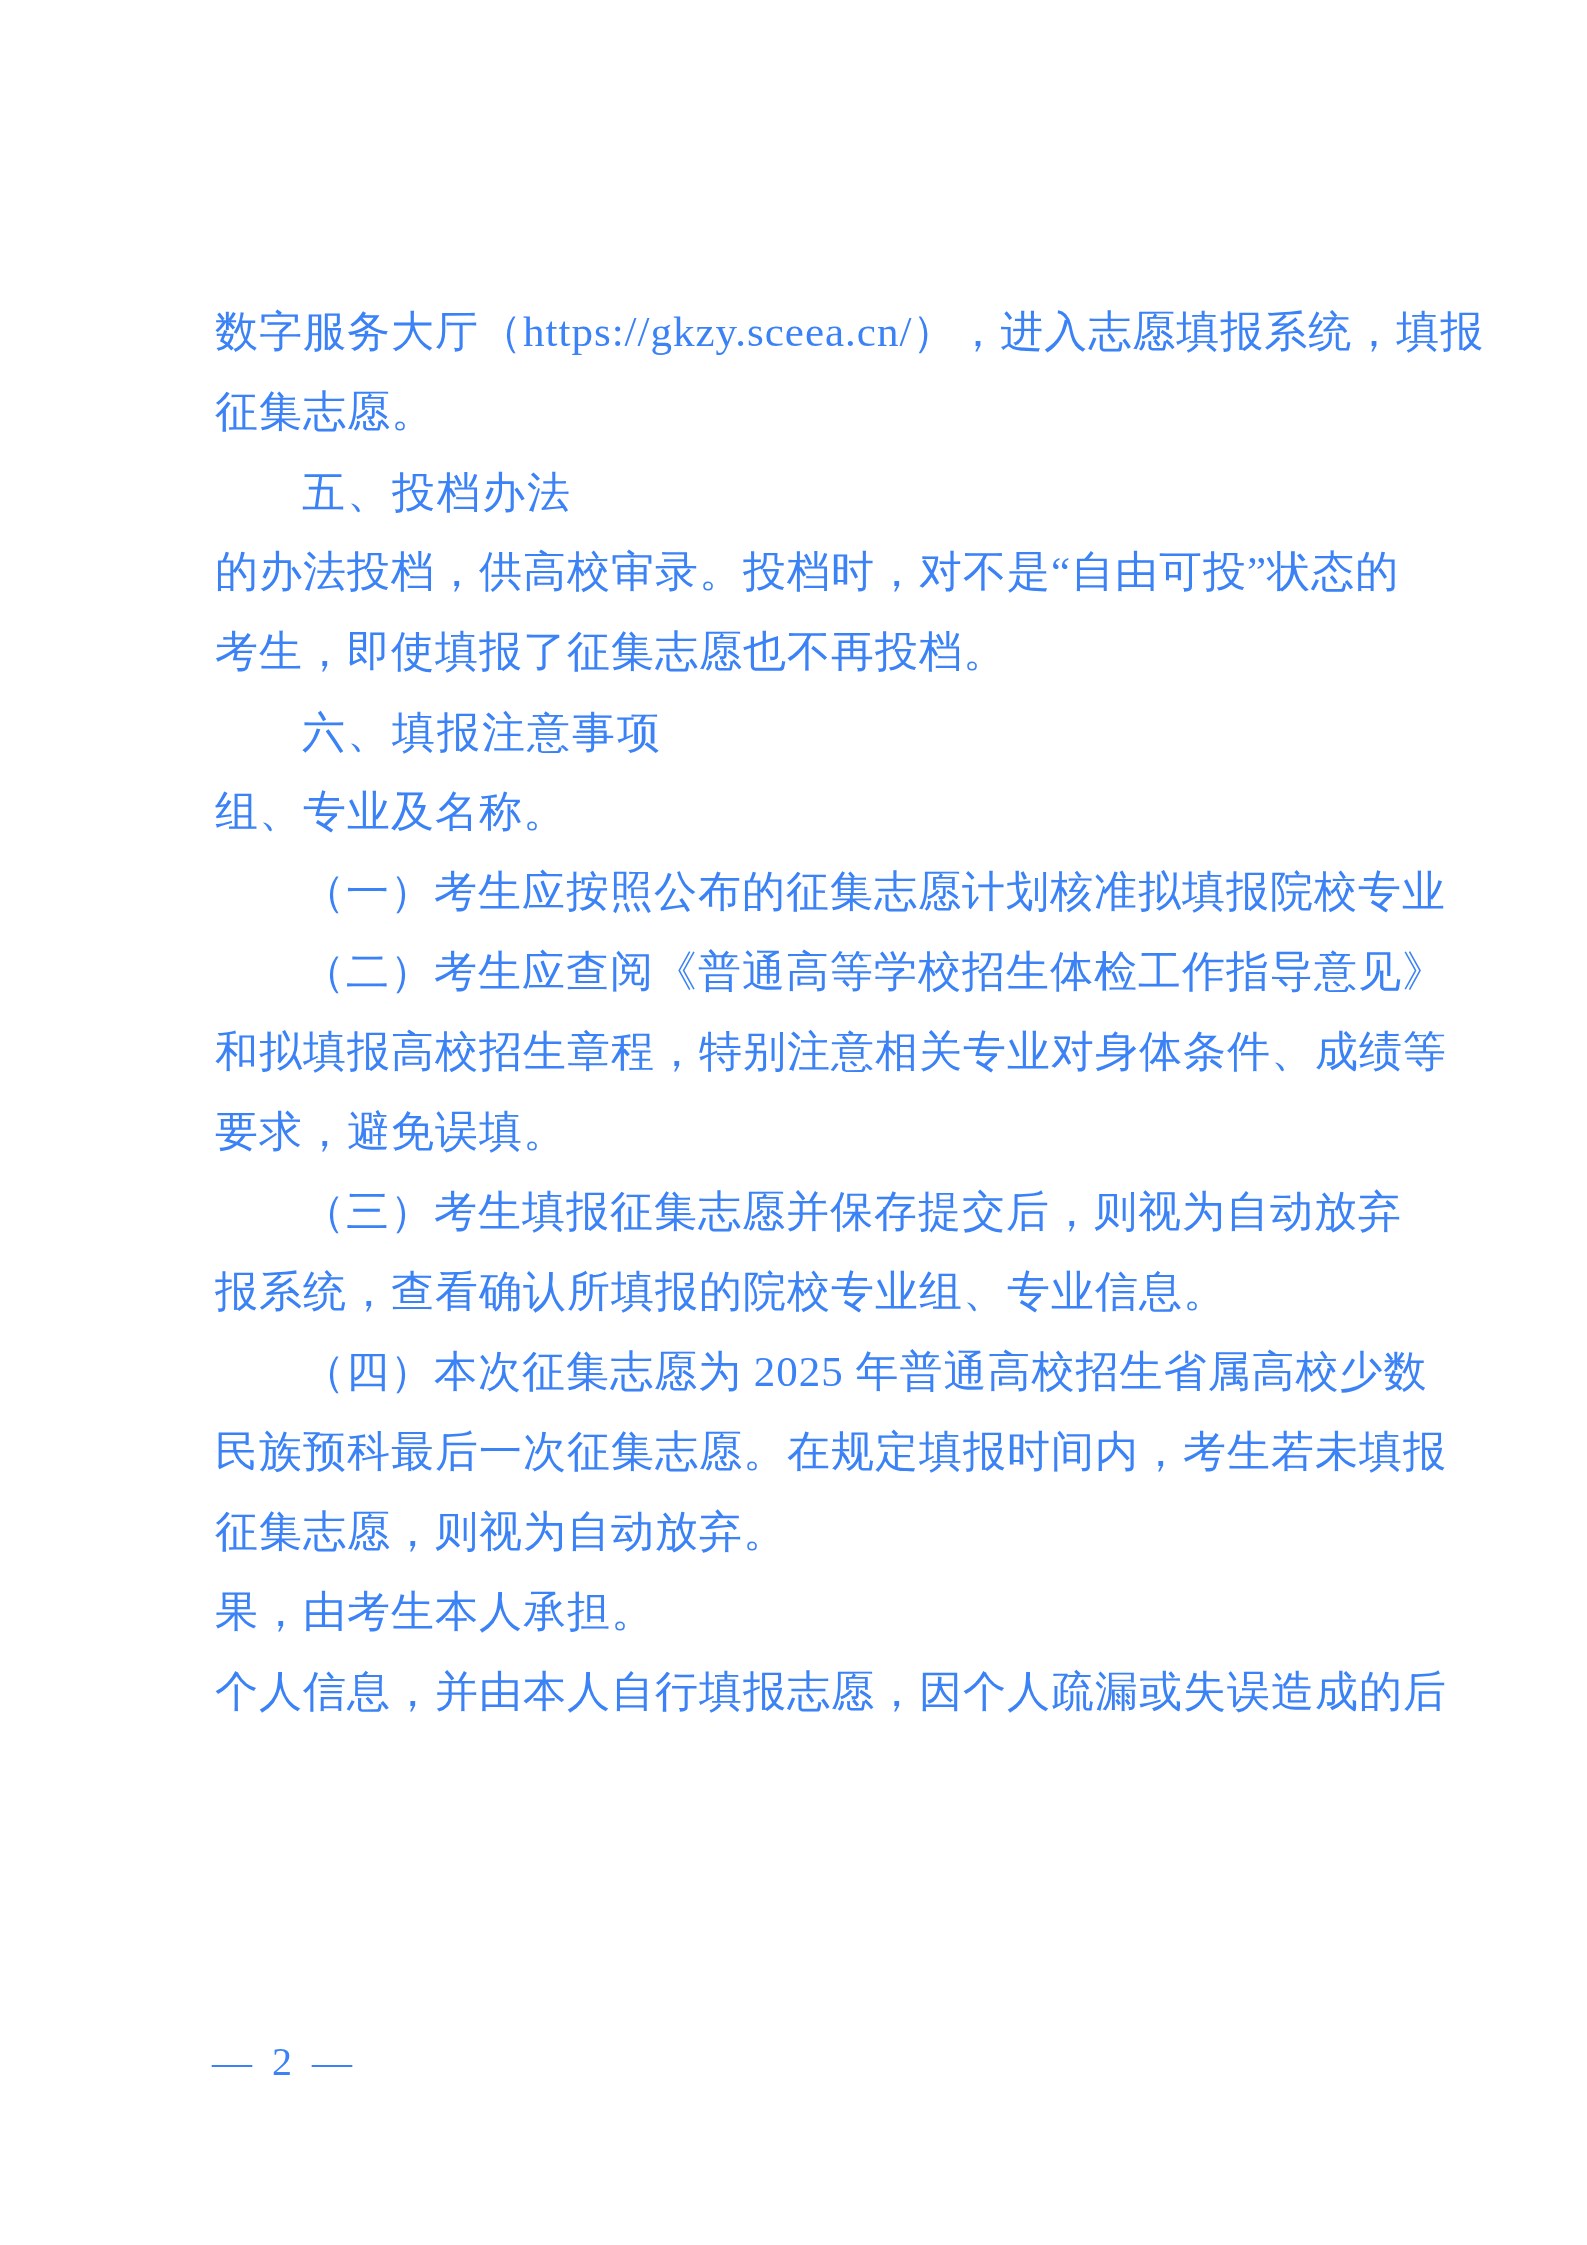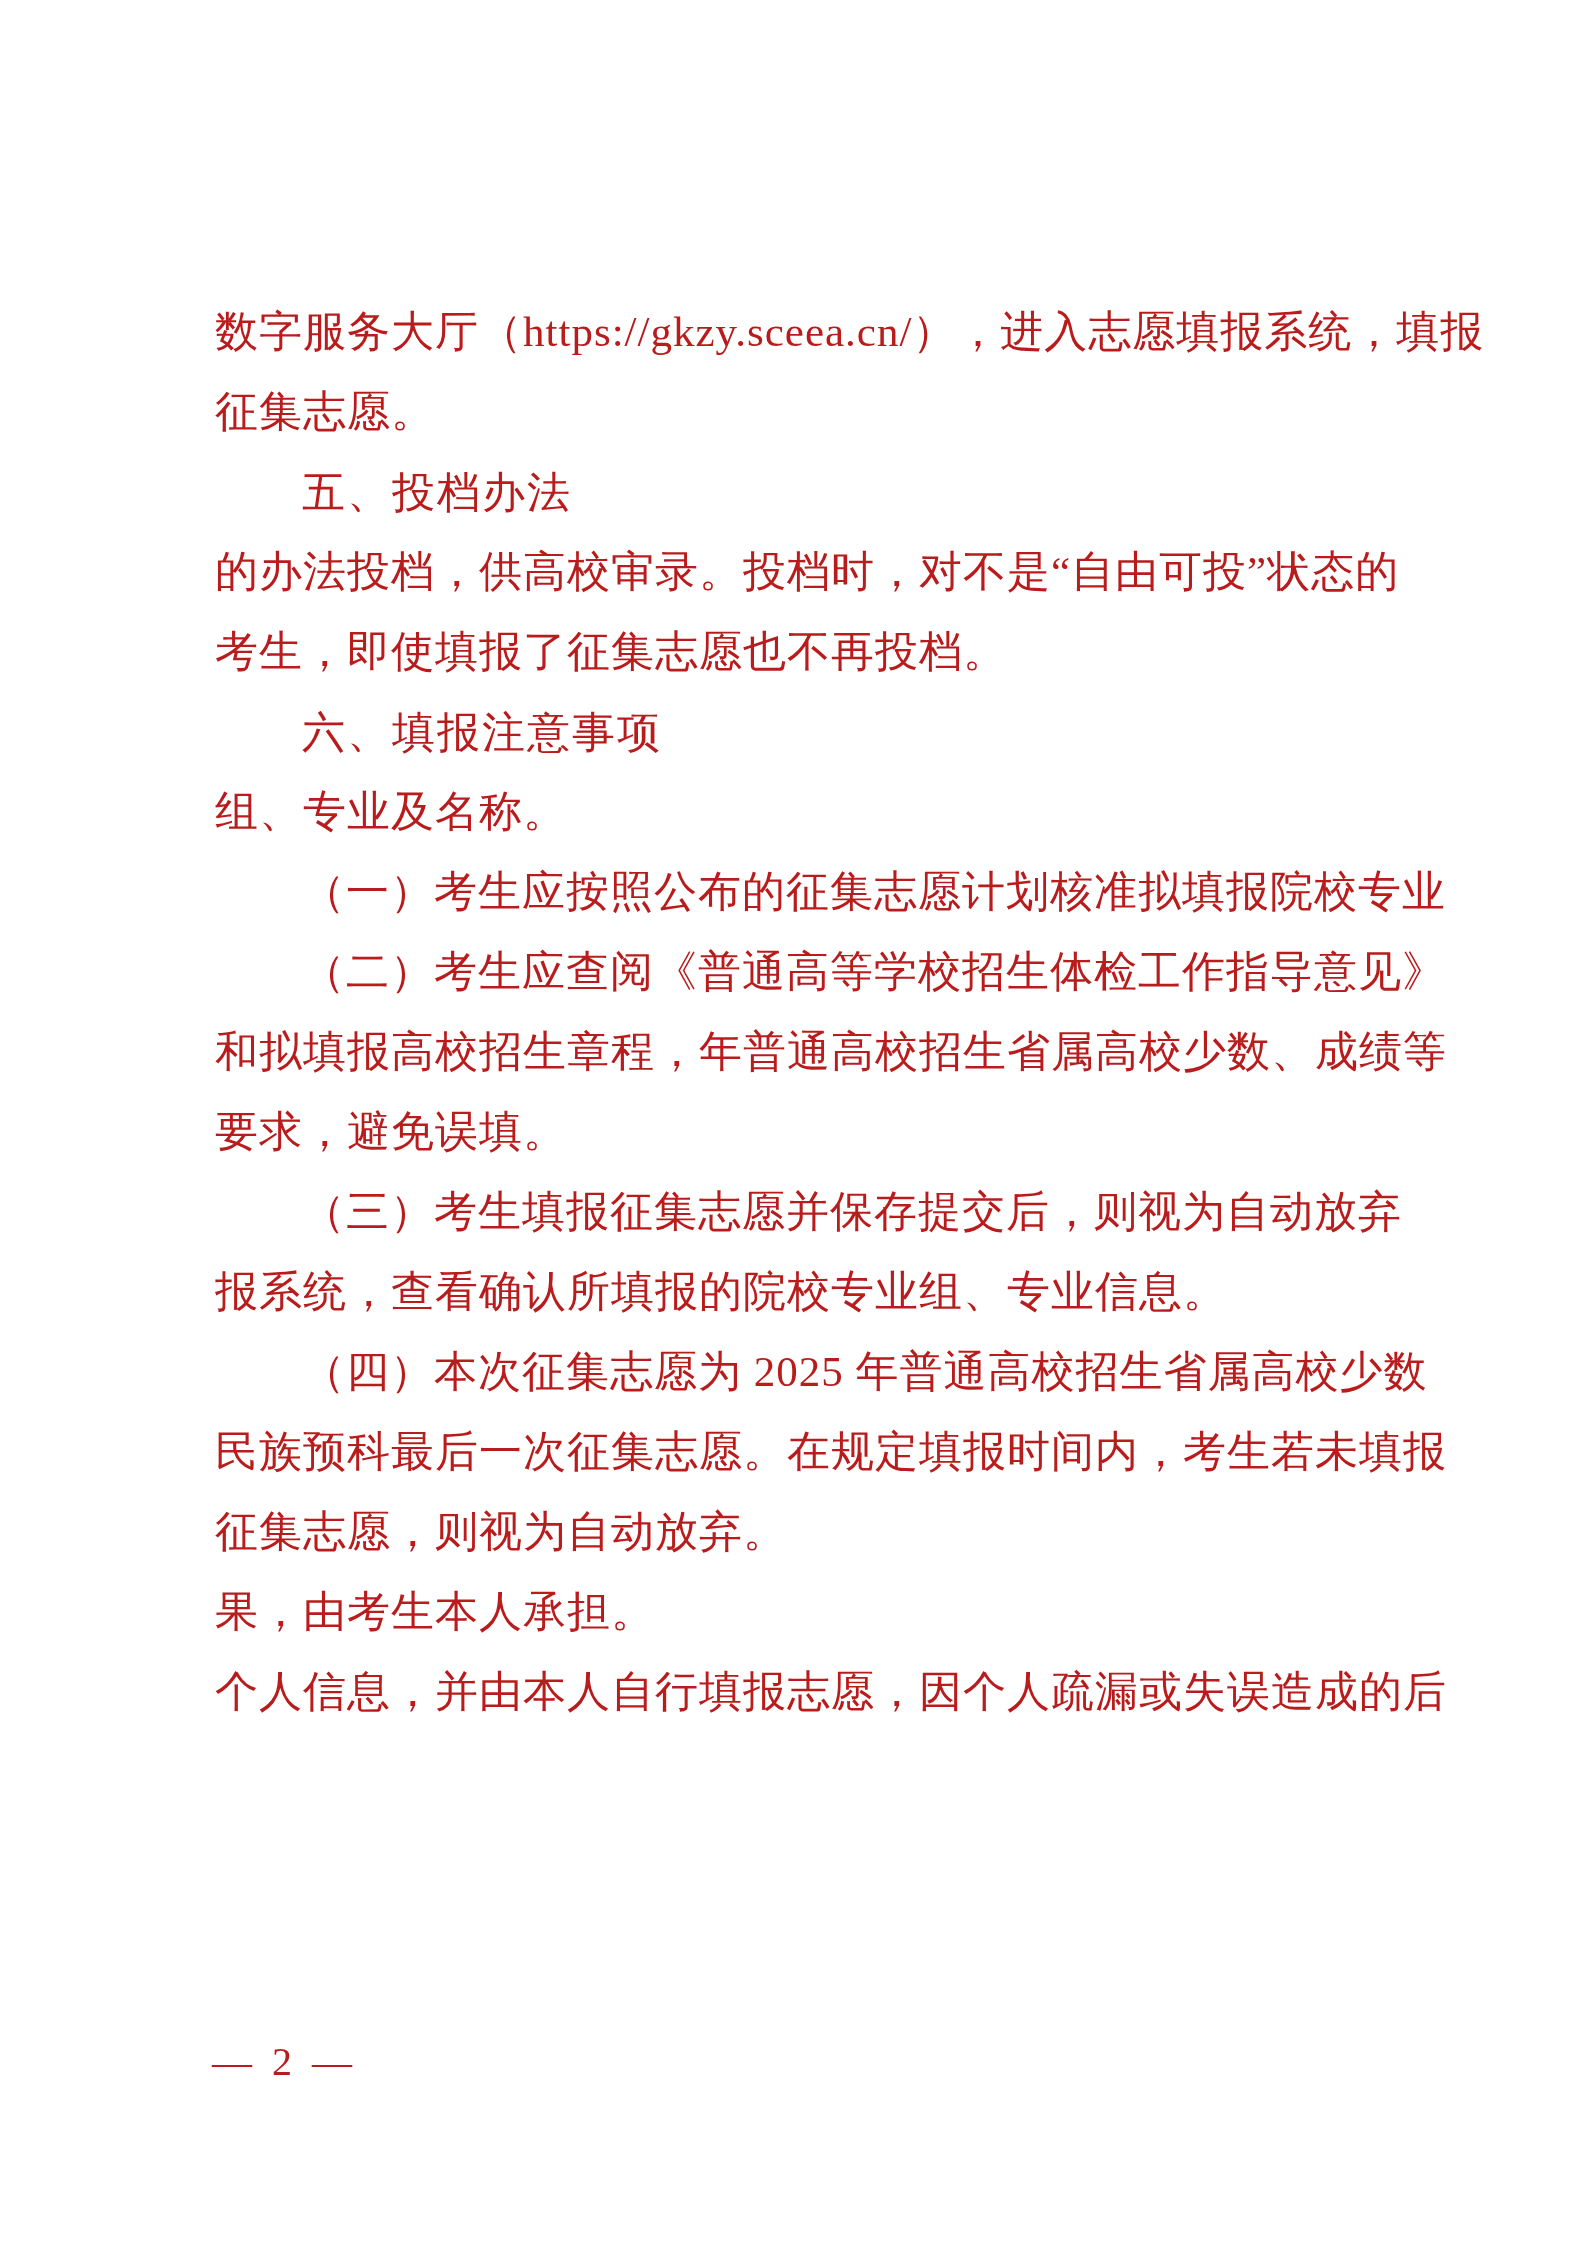--- a/index.html
+++ b/index.html
@@ -5,21 +5,21 @@
   html, body {
     margin: 0;
     padding: 0;
     background: #ffffff;
   }
   .page {
     position: relative;
     width: 1587px;
     height: 2245px;
     background: #ffffff;
-    color: #b91c1c;
+    color: #3b82f6;
     font-family: "Liberation Serif", serif;
     overflow: hidden;
   }
   .doc-body {
     position: absolute;
     left: 215px;
     top: 292px;
     width: 1180px;
   }
   .line {
@@ -56,21 +56,21 @@
   <div class="doc-body">
     <div class="line">数字服务大厅（https://gkzy.sceea.cn/），进入志愿填报系统，填报</div>
     <div class="line">征集志愿。</div>
     <div class="line heading">五、投档办法</div>
     <div class="line">的办法投档，供高校审录。投档时，对不是“自由可投”状态的</div>
     <div class="line">考生，即使填报了征集志愿也不再投档。</div>
     <div class="line heading">六、填报注意事项</div>
     <div class="line">组、专业及名称。</div>
     <div class="line indent">（一）考生应按照公布的征集志愿计划核准拟填报院校专业</div>
     <div class="line indent">（二）考生应查阅《普通高等学校招生体检工作指导意见》</div>
-    <div class="line">和拟填报高校招生章程，年普通高校招生省属高校少数、成绩等</div>
+    <div class="line">和拟填报高校招生章程，特别注意相关专业对身体条件、成绩等</div>
     <div class="line">要求，避免误填。</div>
     <div class="line indent">（三）考生填报征集志愿并保存提交后，则视为自动放弃</div>
     <div class="line">报系统，查看确认所填报的院校专业组、专业信息。</div>
     <div class="line indent">（四）本次征集志愿为 2025 年普通高校招生省属高校少数</div>
     <div class="line">民族预科最后一次征集志愿。在规定填报时间内，考生若未填报</div>
     <div class="line">征集志愿，则视为自动放弃。</div>
     <div class="line">果，由考生本人承担。</div>
     <div class="line">个人信息，并由本人自行填报志愿，因个人疏漏或失误造成的后</div>
   </div>
 

